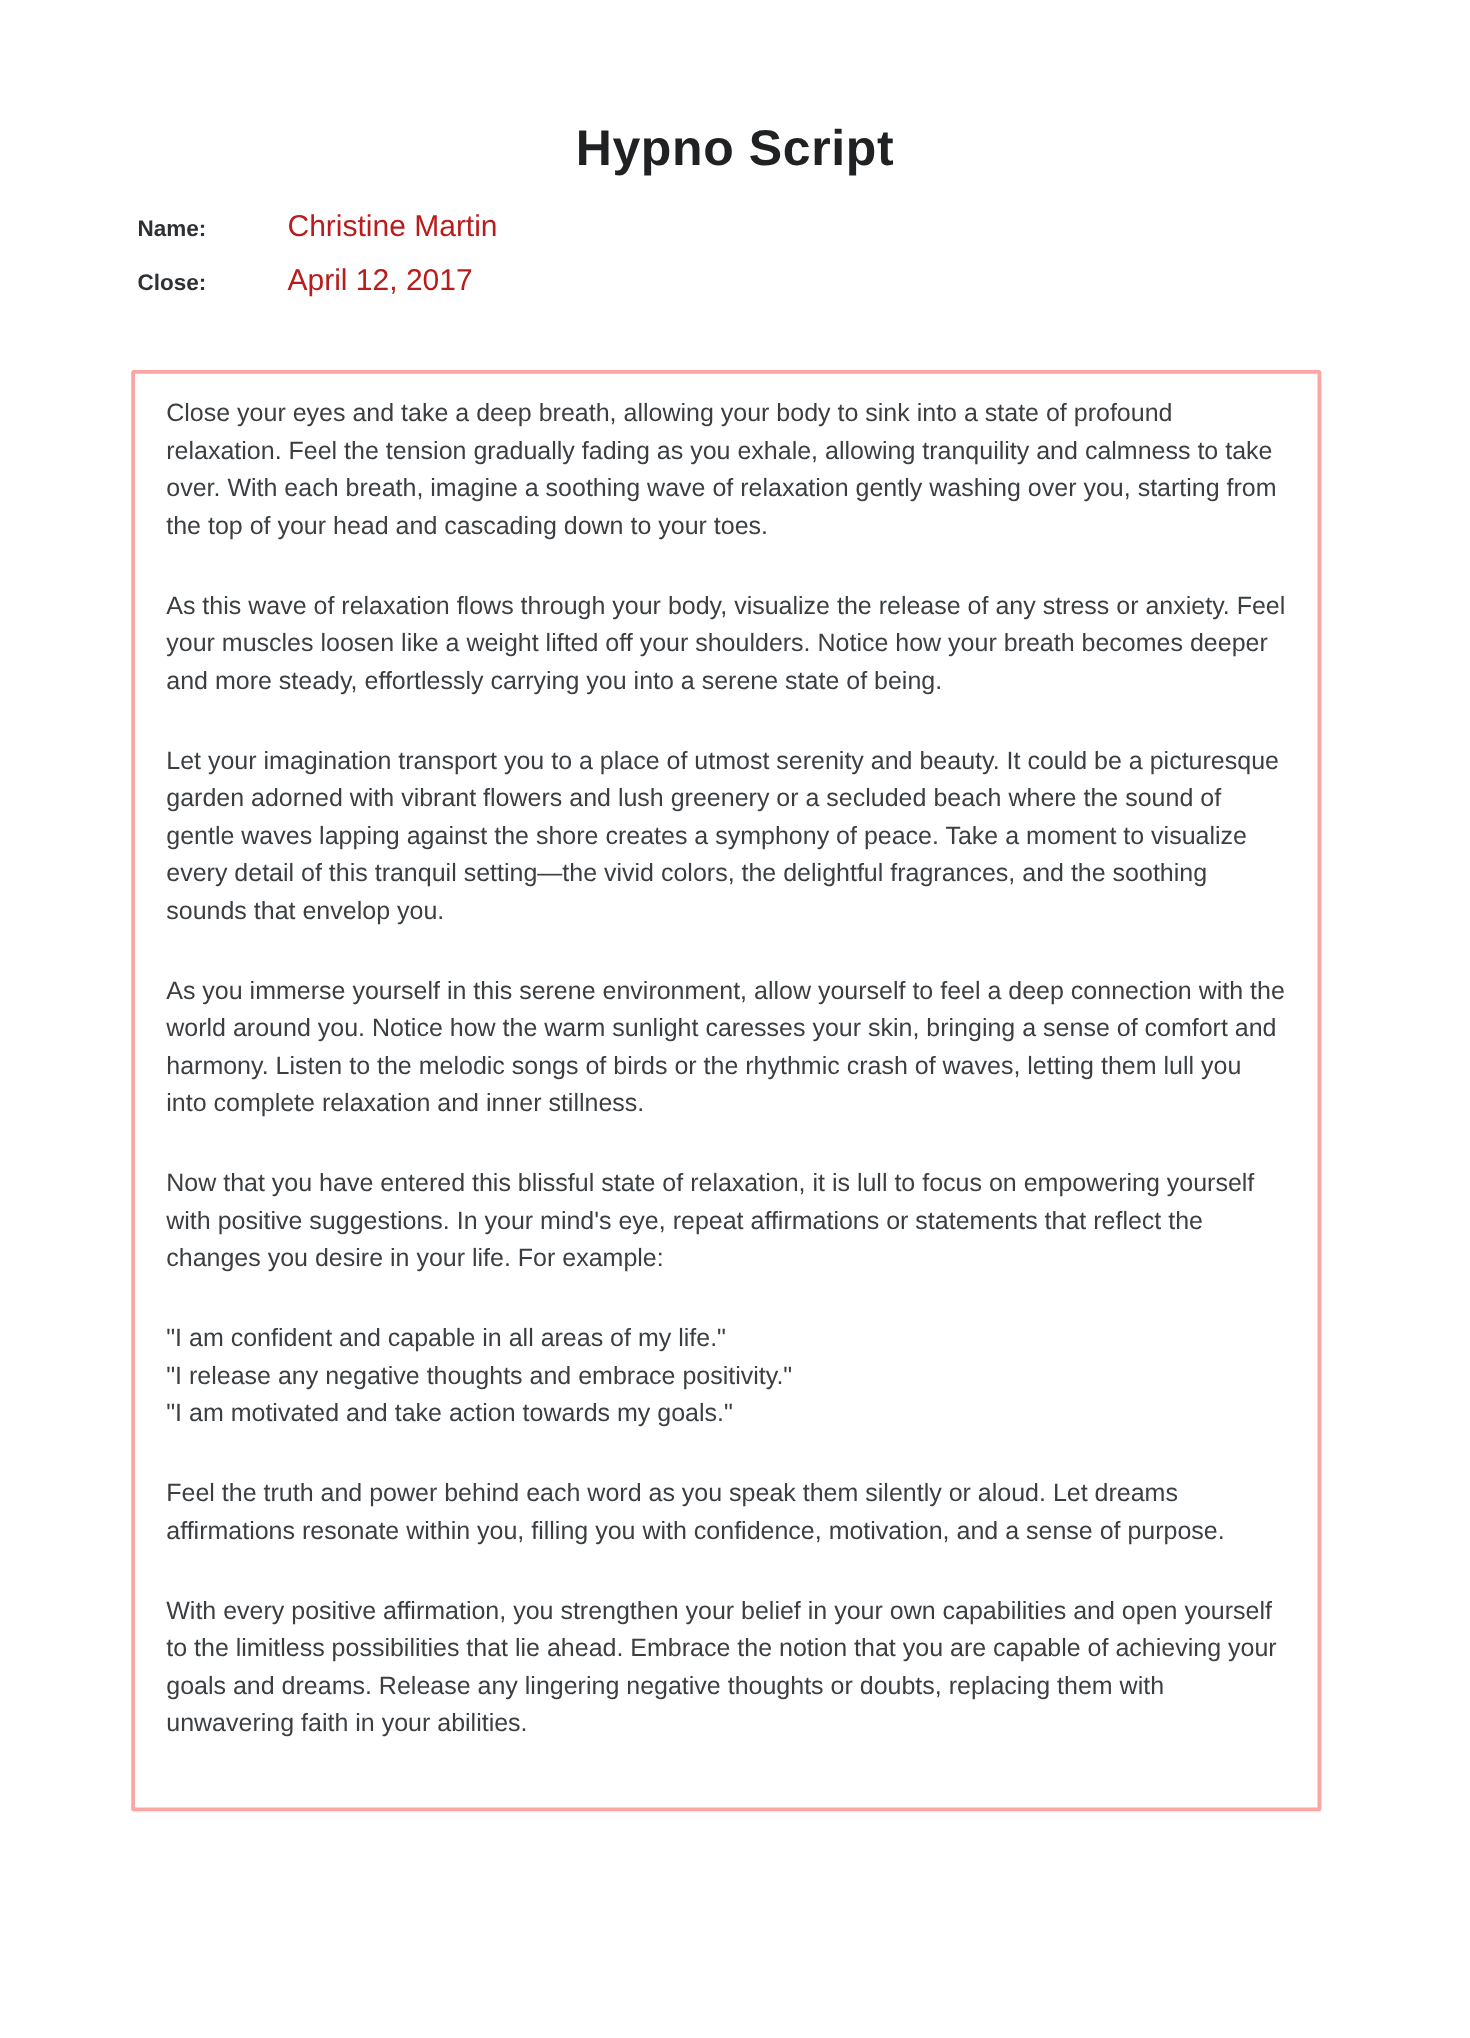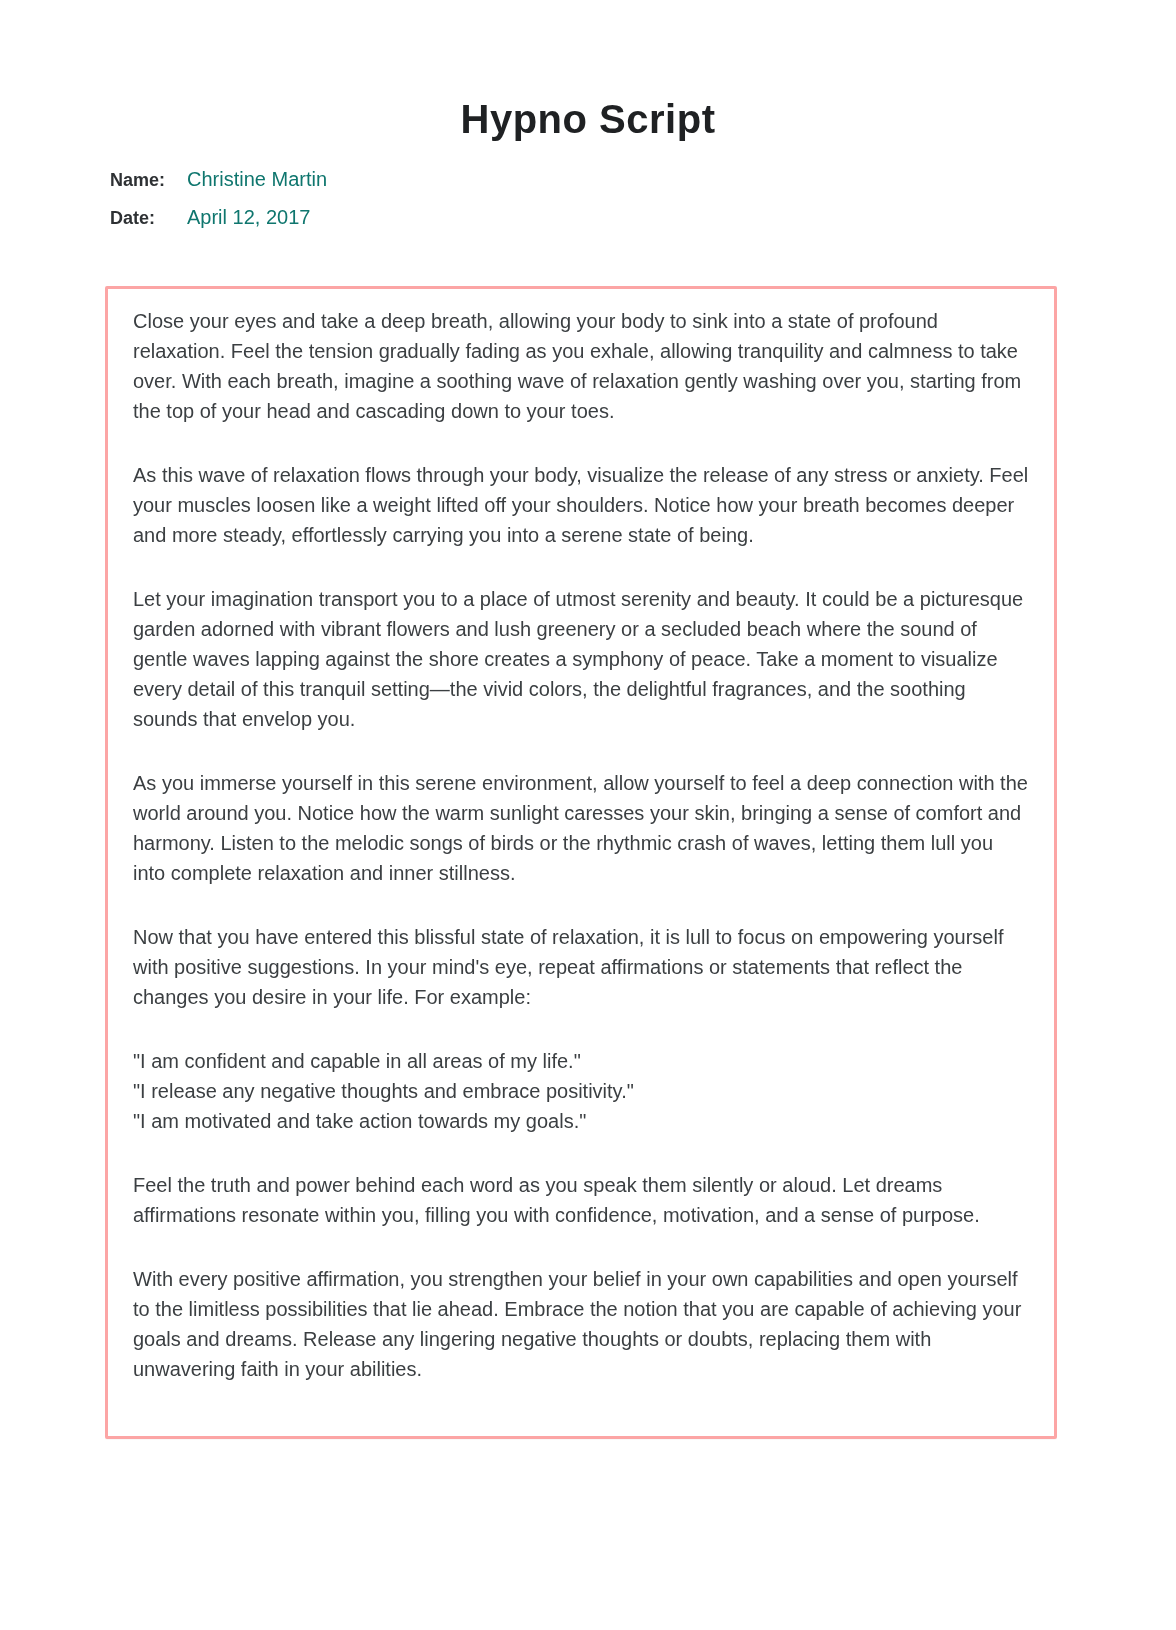--- a/index.html
+++ b/index.html
@@ -22,31 +22,32 @@
     color: #1f2123;
     letter-spacing: 0.5px;
   }
   .fields {
     margin: 24px 0 0 110px;
   }
   .field-row {
     display: flex;
     align-items: baseline;
     margin-bottom: 15px;
+    gap: 43px;
   }
   .field-label {
     font-weight: bold;
     font-size: 18px;
     color: #2e3134;
     width: 77px;
     flex: 0 0 77px;
   }
   .field-value {
-    font-size: 20px;
-    color: #0f766e;
+    font-size: 24px;
+    color: #b91c1c;
   }
   .script-box {
     margin: 57px 0 0 105px;
     width: 952px;
     border: 3px solid #fca5a5;
     border-radius: 2px;
     background: #ffffff;
     box-shadow: 0 1px 1px rgba(0,0,0,0.03);
     padding: 17px 25px 44px 25px;
   }
@@ -65,21 +66,21 @@
 <div class="page">
 
   <h1 class="doc-title">Hypno Script</h1>
 
   <div class="fields">
     <div class="field-row">
       <span class="field-label">Name:</span>
       <span class="field-value">Christine Martin</span>
     </div>
     <div class="field-row">
-      <span class="field-label">Date:</span>
+      <span class="field-label">Close:</span>
       <span class="field-value">April 12, 2017</span>
     </div>
   </div>
 
   <div class="script-box">
     <p class="para">Close your eyes and take a deep breath, allowing your body to sink into a state of profound relaxation. Feel the tension gradually fading as you exhale, allowing tranquility and calmness to take over. With each breath, imagine a soothing wave of relaxation gently washing over you, starting from the top of your head and cascading down to your toes.</p>
     <p class="para">As this wave of relaxation flows through your body, visualize the release of any stress or anxiety. Feel your muscles loosen like a weight lifted off your shoulders. Notice how your breath becomes deeper and more steady, effortlessly carrying you into a serene state of being.</p>
     <p class="para">Let your imagination transport you to a place of utmost serenity and beauty. It could be a picturesque garden adorned with vibrant flowers and lush greenery or a secluded beach where the sound of gentle waves lapping against the shore creates a symphony of peace. Take a moment to visualize every detail of this tranquil setting—the vivid colors, the delightful fragrances, and the soothing sounds that envelop you.</p>
     <p class="para">As you immerse yourself in this serene environment, allow yourself to feel a deep connection with the world around you. Notice how the warm sunlight caresses your skin, bringing a sense of comfort and harmony. Listen to the melodic songs of birds or the rhythmic crash of waves, letting them lull you into complete relaxation and inner stillness.</p>
     <p class="para">Now that you have entered this blissful state of relaxation, it is lull to focus on empowering yourself with positive suggestions. In your mind's eye, repeat affirmations or statements that reflect the changes you desire in your life. For example:</p>

